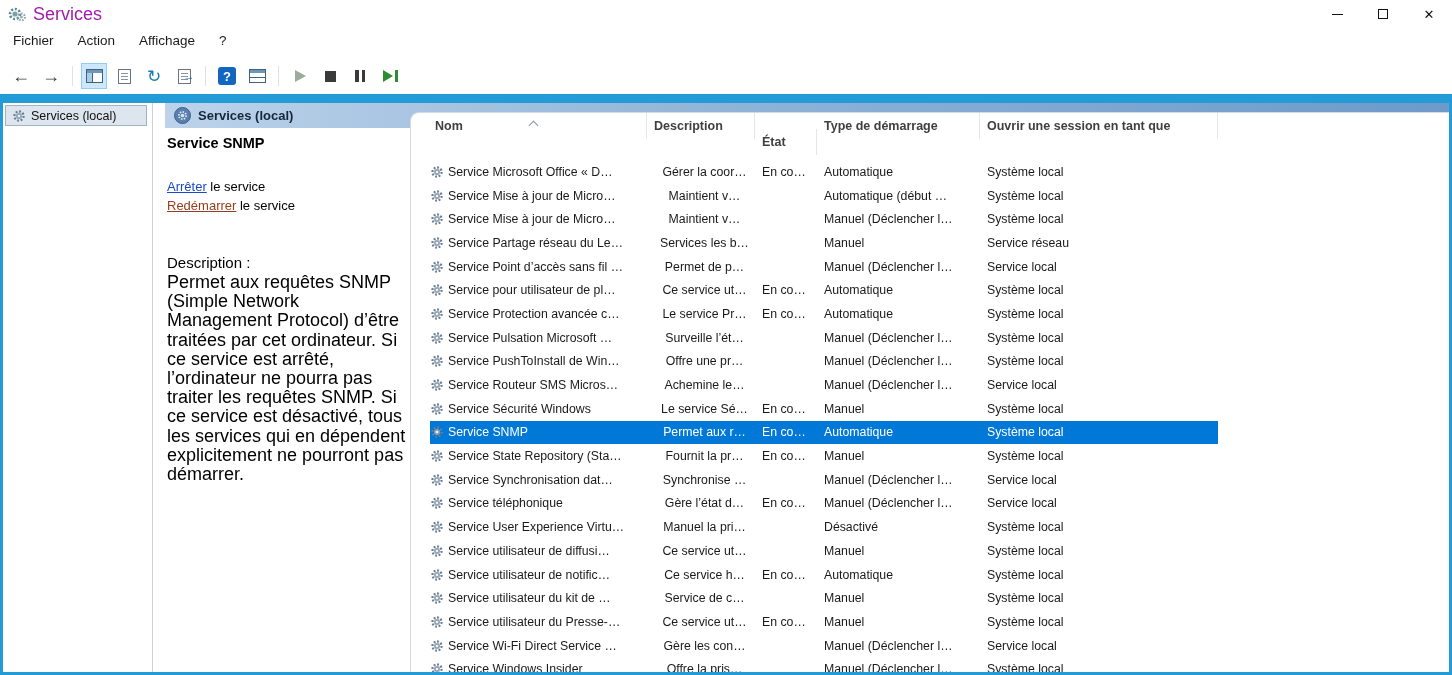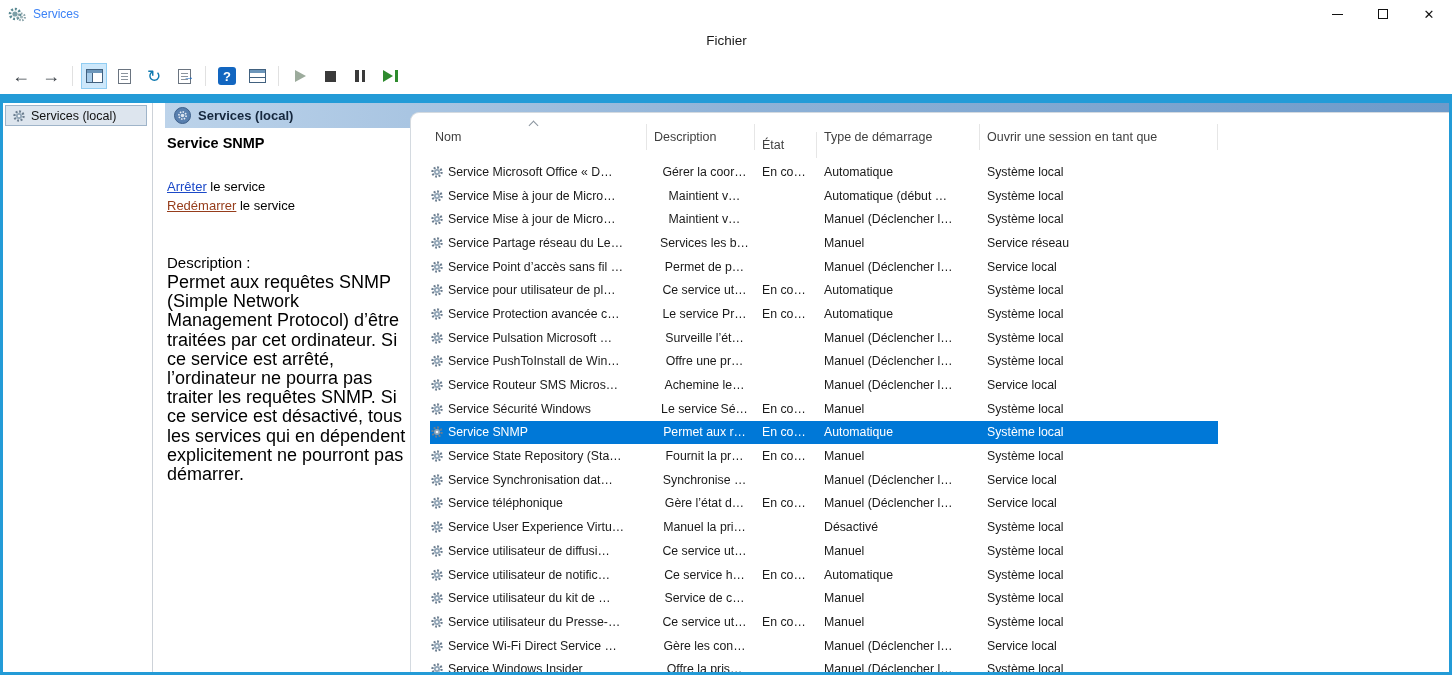--- a/index.html
+++ b/index.html
@@ -2,28 +2,28 @@
 <html><head>
 <meta charset="utf-8">
 <style>
   * { box-sizing: border-box; margin: 0; padding: 0; }
   body { font-family: "Liberation Sans", "DejaVu Sans", sans-serif; background:#fff; }
   .window { position:relative; width:1452px; height:675px; background:#fff; overflow:hidden; }
 
   
   .titlebar { position:absolute; top:0; left:0; right:0; height:28px; background:#fff; display:flex; align-items:center; }
   .app-icon { margin-left:8px; width:18px; height:16px; }
-  .win-title { font-size:12px; color:#3b82f6; margin-left:7px; }
+  .win-title { font-size:18px; color:#a21caf; margin-left:7px; }
   .win-controls { position:absolute; right:0; top:0; height:28px; display:flex; }
   .win-btn { width:46px; height:28px; display:flex; align-items:center; justify-content:center; color:#111; font-size:13px; }
   .glyph-min { width:11px; height:1px; background:#111; display:block; }
   .glyph-max { width:10px; height:10px; border:1px solid #111; display:block; }
 
   
-  .menubar { position:absolute; top:28px; left:0; right:0; height:30px; background:#fff; display:flex; align-items:center; padding-left:1px;flex-direction:column; }
+  .menubar { position:absolute; top:28px; left:0; right:0; height:30px; background:#fff; display:flex; padding-left:1px; }
   .menu-item { font-size:13.5px; color:#1a1a1a; padding:5px 12px; }
 
   
   .toolbar { position:absolute; top:58px; left:0; right:0; height:36px; background:#fff; display:flex; align-items:center; padding-left:6px; }
   .tb-btn { width:26px; height:26px; display:flex; align-items:center; justify-content:center; margin:0 2px; border:1px solid transparent; }
   .tb-btn.active { background:#cde8fb; border-color:#90cdf2; }
   .tb-sep { width:1px; height:20px; background:#e1e1e1; margin:0 6px; }
   .arrow-glyph { font-size:18px; color:#3c4248; line-height:1; }
   .mini-win { width:17px; height:14px; border:1px solid #41617f; background:#fff; position:relative; }
   .mini-win .pane { position:absolute; left:0; top:0; bottom:0; width:6px; background:#a8cdea; border-right:1px solid #41617f; }
@@ -65,21 +65,21 @@
   .svc-links { margin-top:27px; font-size:13px; color:#000; line-height:18.5px; }
   .svc-links a { text-decoration:underline; cursor:pointer; }
   .link-stop { color:#1b49c8; }
   .link-restart { color:#963d1b; }
   .desc-label { margin-top:39px; font-size:15px; color:#000; }
   .desc-text { margin-top:2px; width:241px; font-size:18px; color:#000; line-height:19.2px; }
 
   
   .listtab { position:absolute; left:245px; top:9px; right:0; bottom:0; background:#fff; border-top-left-radius:9px; border-left:1px solid #d4dae0; border-top:1px solid #d4dae0; overflow:hidden; }
   .sort-chevron { position:absolute; top:9px; left:119px; width:7px; height:7px; border-top:1.6px solid #8a949e; border-right:1.6px solid #8a949e; transform:rotate(-45deg); }
-  .cols { position:absolute; top:0; left:0; right:0; height:47px; display:flex; align-items:center; padding-left:19px; }
+  .cols { position:absolute; top:0; left:0; right:0; height:47px; display:flex; align-items:flex-start; padding-left:19px;font-weight:bold; }
   .hcell { height:26px; display:flex; align-items:center; font-size:12.5px; color:#3f3f3f; padding-left:7px; border-right:1px solid #e6e6e6; white-space:nowrap; overflow:hidden; }
   .h-name { width:217px; padding-left:5px; }
   .h-desc { width:108px; }
   .h-etat { width:62px;margin-top:16px; }
   .h-type { width:163px; }
   .h-logon { width:238px; }
   .rows { position:absolute; top:47px; left:0; right:0; bottom:0; overflow:hidden; }
   .lrow { display:flex; align-items:center; height:23.7px; width:788px; margin-left:19px; color:#1a1a1a; }
   .lrow.sel { background:#0078d7; color:#fff; }
   .cell { white-space:nowrap; overflow:hidden; font-size:12.3px; }

